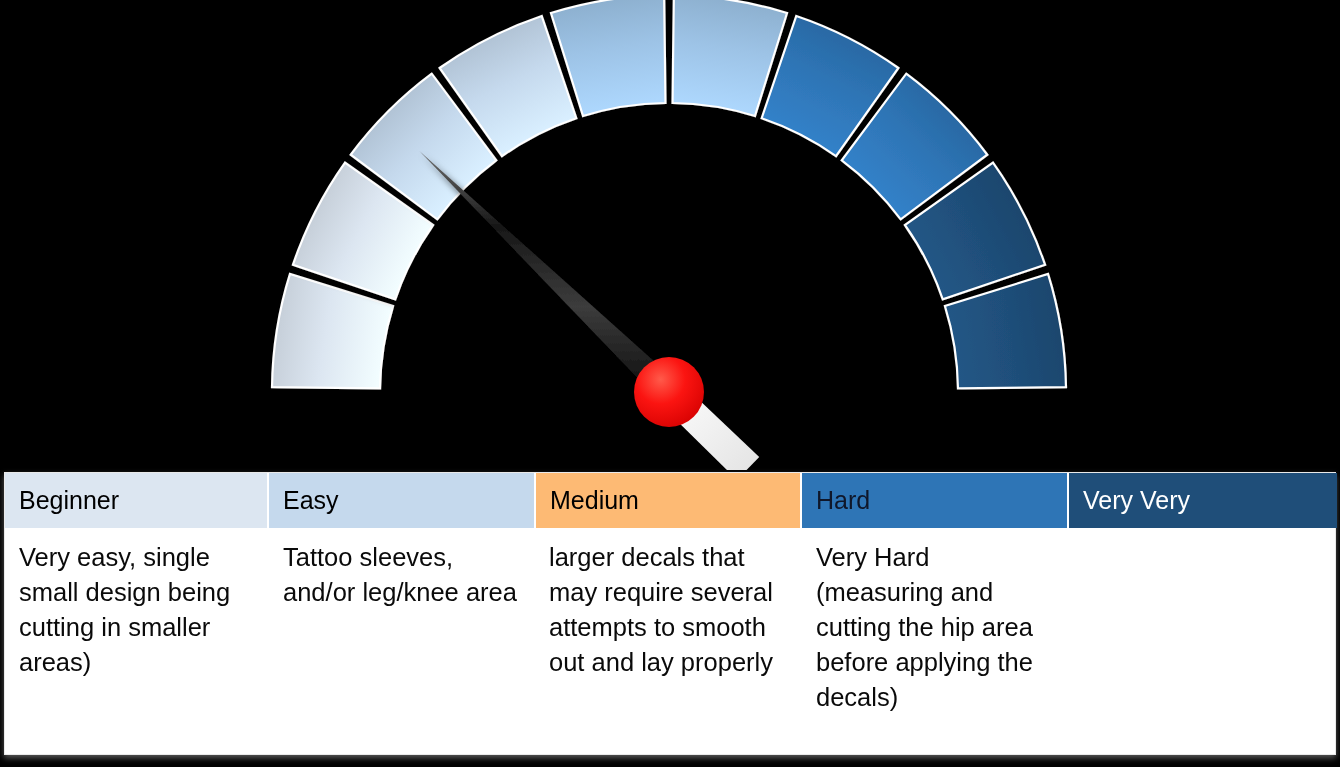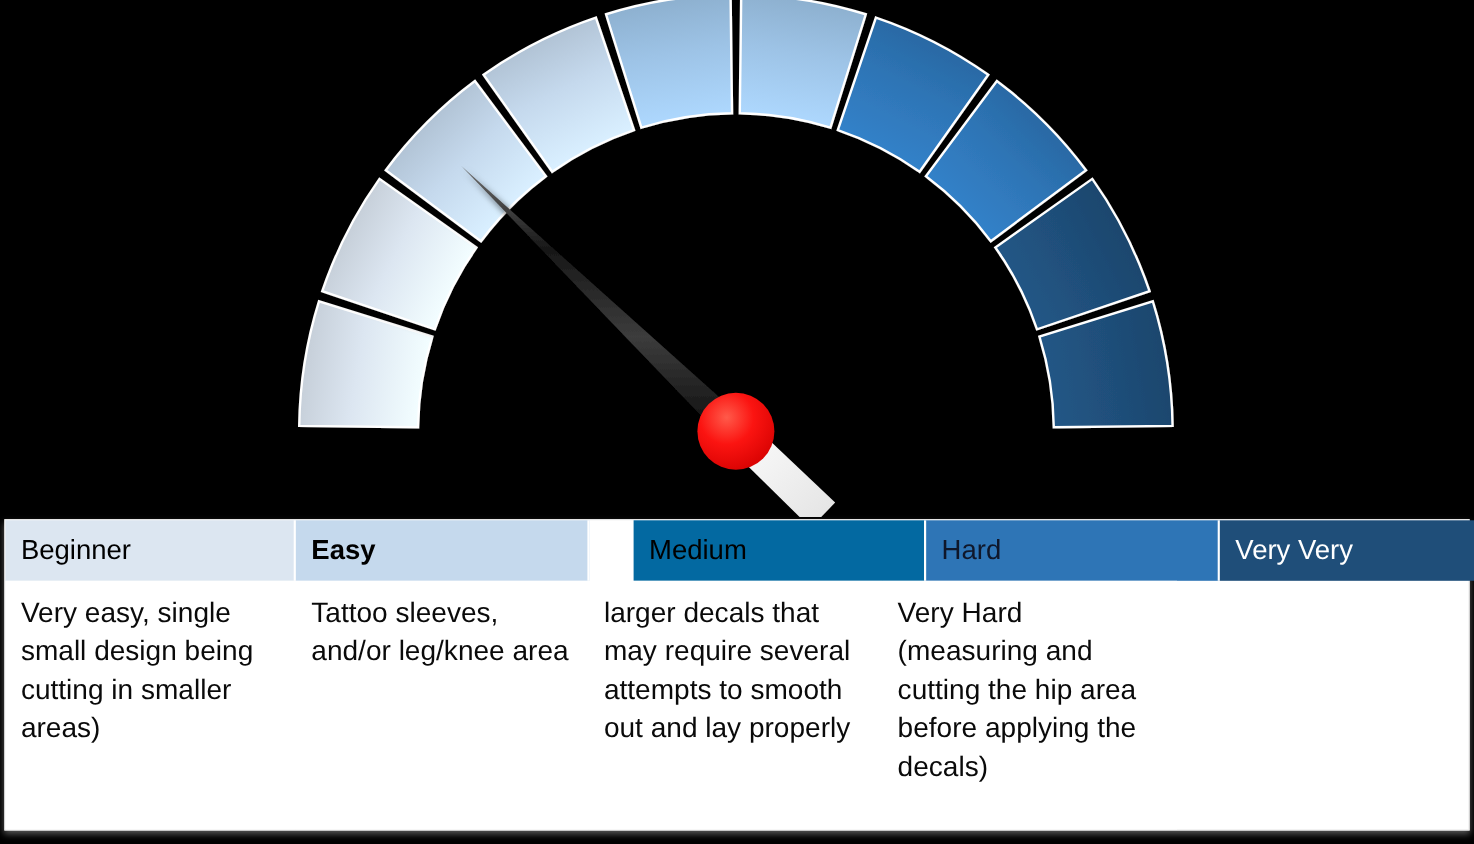--- a/index.html
+++ b/index.html
@@ -158,24 +158,24 @@
           <circle cx="669" cy="392" r="35" fill="url(#hubGrad)"></circle>
         </g>
     </svg>
   </div>
 
   <div id="legend-table">
     <div class="table-row" id="header-row">
       <div class="hcell col0" style="background: rgb(220, 230, 241); color: rgb(0, 0, 0);">
         <span>Beginner</span>
       </div>
-      <div class="hcell col1" style="background: rgb(197, 217, 237); color: rgb(0, 0, 0); font-weight: bold;">
+      <div class="hcell col1" style="background: rgb(197, 217, 237); color: rgb(0, 0, 0);">
         <span>Easy</span>
       </div>
-      <div class="hcell col2" style="background: #0369a1; color: rgb(0, 0, 0); margin-left: 40px;">
+      <div class="hcell col2" style="background: #fdba74; color: rgb(0, 0, 0);">
         <span>Medium</span>
       </div>
       <div class="hcell col3" style="background: rgb(46, 117, 182); color: #0f172a;">
         <span>Hard</span>
       </div>
       <div class="hcell col4" style="background: rgb(31, 78, 121); color: rgb(255, 255, 255);">
         <span>Very Very</span>
       </div>
     </div>
     <div class="table-row" id="body-row">

